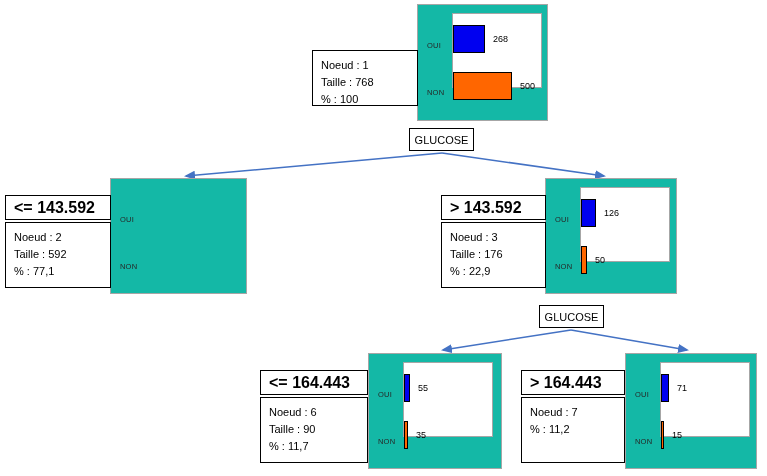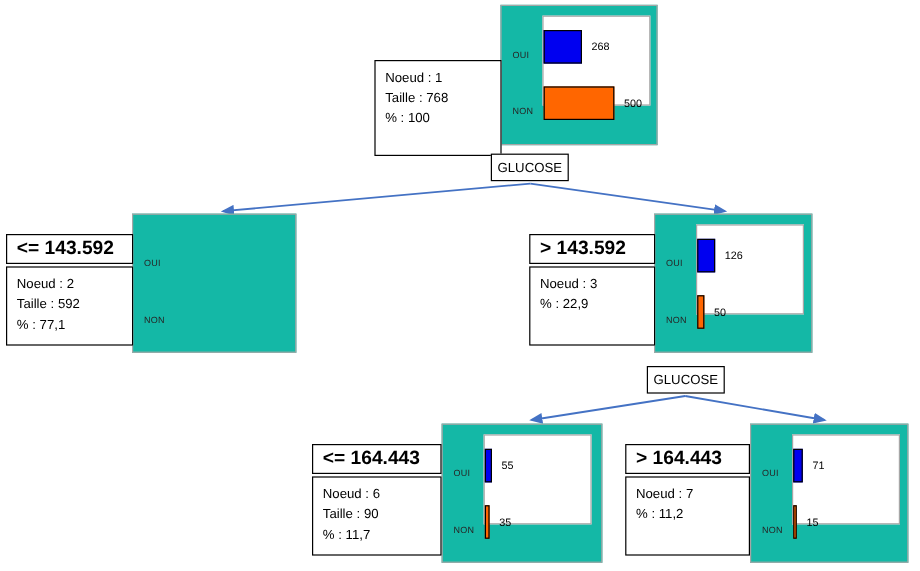--- a/index.html
+++ b/index.html
@@ -117,21 +117,21 @@
       <div class="bar-row oui-row">
         <div class="bar" style="width: 32px; background: rgb(0, 0, 240);"></div>
         <span class="val">268</span>
       </div>
       <div class="bar-row non-row">
         <div class="bar" style="width: 59px; background: rgb(255, 102, 0);"></div>
         <span class="val">500</span>
       </div>
     </div>
   </div>
-  <div class="info-box" style="left:312px;top:50px;width:105.5px;height:80px;">
+  <div class="info-box" style="left:312px;top:50px;width:105.5px;height:56px;">
     <div>Noeud : 1</div>
     <div>Taille : 768</div>
     <div>% : 100</div>
   </div>
 
   <div class="split-box" style="left:409px;top:128px;width:65px;height:23px;">
     <span>GLUCOSE</span>
   </div>
 
   <div class="node-box" style="left:110px;top:178px;width:137px;height:116px;">
@@ -159,20 +159,21 @@
         <div class="bar" style="width: 6px; background: rgb(255, 102, 0);"></div>
         <span class="val">50</span>
       </div>
     </div>
   </div>
   <div class="cond-box" style="left:441px;top:195px;width:104.5px;">
     <span>&gt; 143.592</span>
   </div>
   <div class="info-box" style="left:441px;top:222px;width:104.5px;height:66px;">
     <div>Noeud : 3</div>
+    <div>Taille : 176</div>
     <div>% : 22,9</div>
   </div>
 
   <div class="split-box" style="left:539px;top:305px;width:65px;height:23px;">
     <span>GLUCOSE</span>
   </div>
 
   <div class="node-box" style="left:368px;top:353px;width:134px;height:116px;">
     <span class="cat-label oui-lbl">OUI</span>
     <span class="cat-label non-lbl">NON</span>

